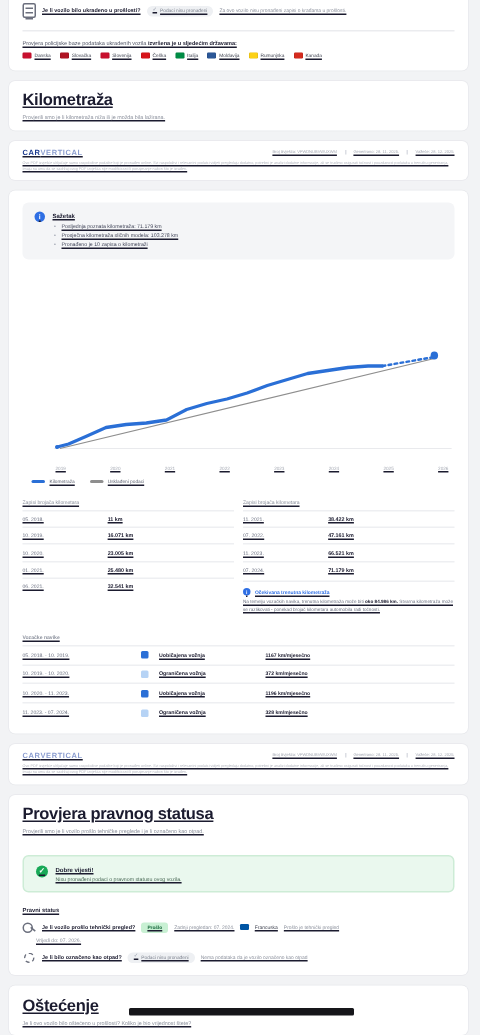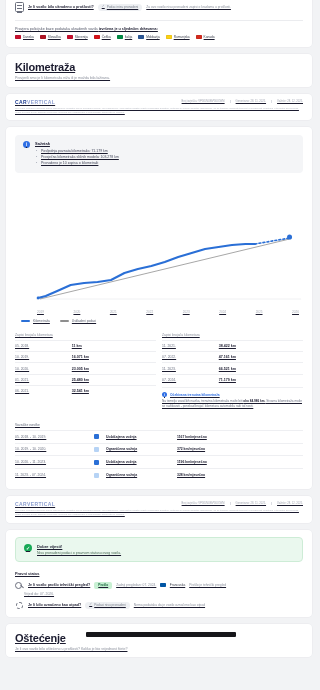--- a/index.html
+++ b/index.html
@@ -136,21 +136,21 @@
   .ico-glass:before{content:"";position:absolute;left:0;top:1px;width:5px;height:5px;border:1px solid #6b6f7d;border-radius:50%;}
   .ico-glass:after{content:"";position:absolute;left:4.5px;top:5.5px;width:4px;height:1px;background:#6b6f7d;transform:rotate(40deg);}
   .ico-recycle{ width:9px;height:9px;flex:0 0 9px;position:relative;}
   .ico-recycle:before{content:"";position:absolute;inset:1px;border:1px dashed #6b6f7d;border-radius:50%;}
   .badge-pass{ background:#c8f0d3;color:#15653a;font-size:3.2px;font-weight:700;border-radius:2px;padding:1.5px 4px;}
   .ls-sub{ font-size:3.4px; color:#8b909c; padding:1px 9px 4px 18px;}
   .fl-sm{ width:5.5px;height:4px;border-radius:.8px;flex:0 0 5.5px;}
 
   .redact{ height:5px; background:#16161a; border-radius:1px; width:150px; }
   .dmg-wrap{ padding:8px 9px 6px 9px; position:relative;}
-  .dmg-row{ display:flex; align-items:flex-start; gap:20px;}
+  .dmg-row{ display:flex; align-items:flex-end; gap:20px;}
 </style>
 </head>
 <body>
 
 <div class="page">
 
   <div class="card theft-card">
 
     <div class="row-line">
       <span class="ico-box"></span>
@@ -371,20 +371,24 @@
             <i>Broj izvješća: VFWDNUBVWUXWM</i>
             <i>Generirano: 28. 11. 2025.</i>
             <i>Važeće: 28. 12. 2025.</i>
           </div>
       </div>
       <div class="cv-disc">Ovo PDF izvješće uključuje samo raspoložive podatke koji je pronađen online. Svi raspoloživi i relevantni podatci vidjeti pregledaju dodatno, potrebni je analizi dodatne informacije, ali se trudimo osigurati točnost i pouzdanost podataka u trenutku generiranja, Imaju na umu da se sadržaj ovog PDF izvješća nije modificirani ili ponajmanje nakon što je izrađen.</div>
     </div>
   </div>
 
   <div class="card">
+    <div class="pad">
+      <div class="sec-title">Provjera pravnog statusa</div>
+      <div class="sec-sub">Provjerili smo je li vozilo prošlo tehničke preglede i je li označeno kao otpad.</div>
+    </div>
 
     <div class="ok-banner">
       <span class="ok-dot">✓</span>
       <div>
         <div class="ok-t">Dobre vijesti!</div>
         <div class="ok-s">Nisu pronađeni podaci o pravnom statusu ovog vozila.</div>
       </div>
     </div>
 
     <div class="ls-head">Pravni status</div>

